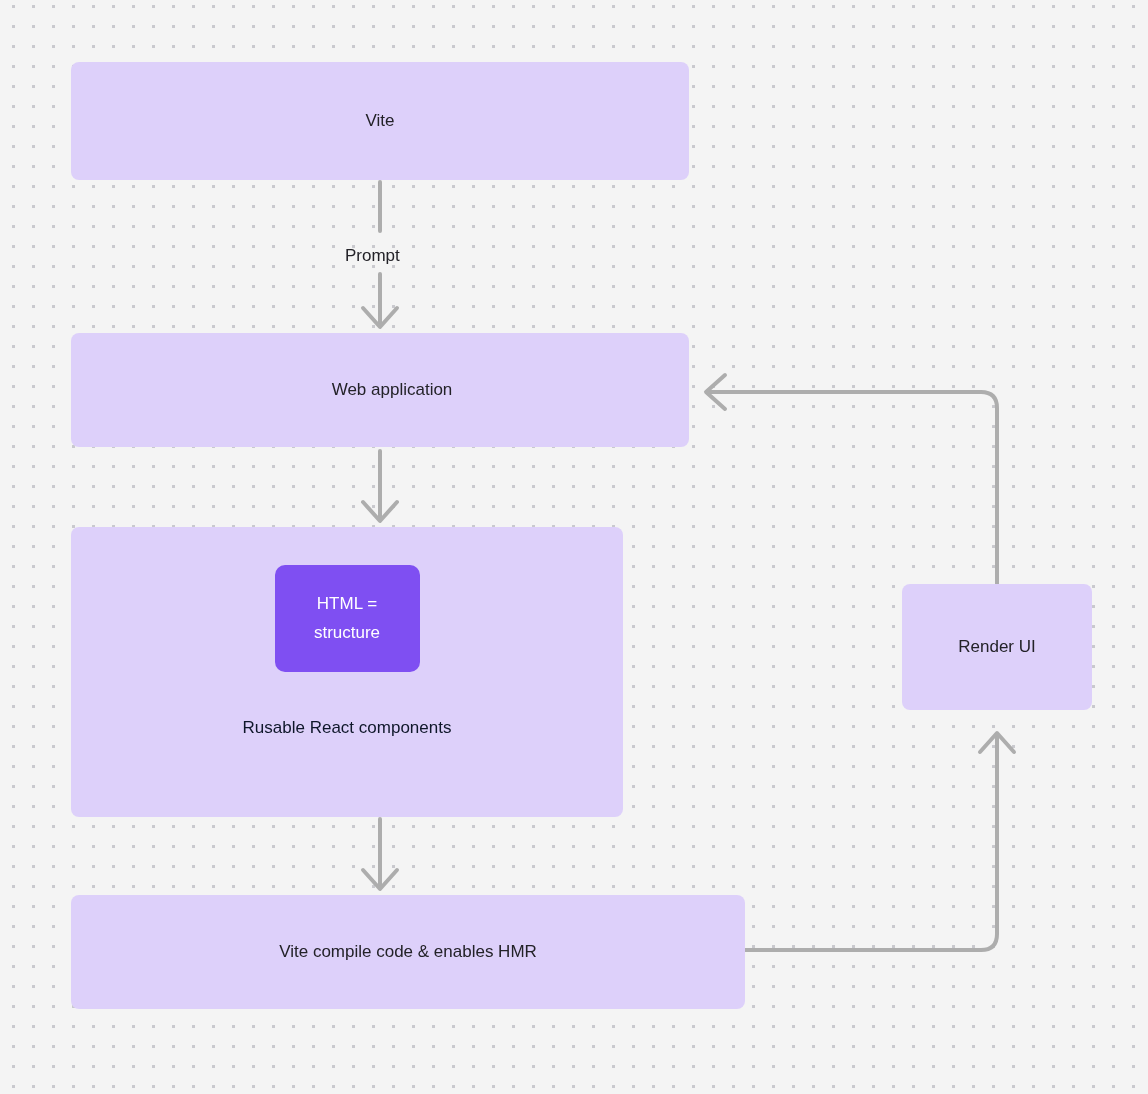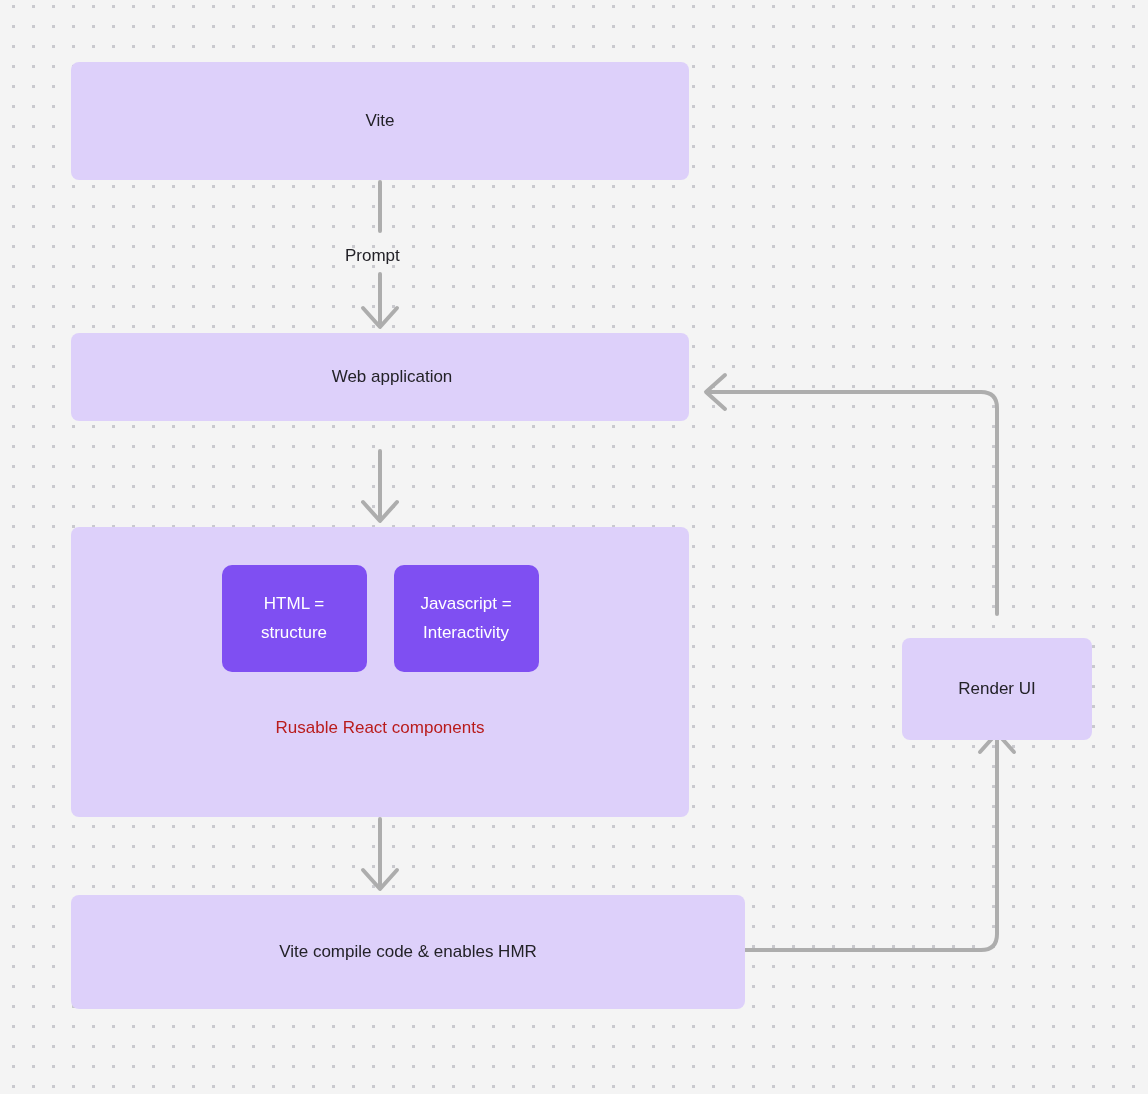--- a/index.html
+++ b/index.html
@@ -57,25 +57,25 @@
     color: #232228;
     display: flex;
     align-items: center;
     justify-content: center;
     font-size: 17px;
     line-height: 1.35;
     text-align: center;
   }
 
   #node-user      { left: 71px;  top: 62px;  width: 618px; height: 118px; }
-  #node-webapp    { left: 71px;  top: 333px; width: 618px; height: 88px; padding-left: 24px; }
-  #node-group     { left: 71px;  top: 527px; width: 618px; height: 290px;
+  #node-webapp    { left: 71px;  top: 333px; width: 618px; height: 114px; padding-left: 24px; }
+  #node-group     { left: 71px;  top: 527px; width: 552px; height: 290px;
                     display: block; }
   #node-vite      { left: 71px;  top: 895px; width: 674px; height: 114px; }
-  #node-render    { left: 902px; top: 638px; width: 190px; height: 102px; }
+  #node-render    { left: 902px; top: 584px; width: 190px; height: 126px; }
 
   
   .chip-row {
     position: absolute;
     left: 0;
     top: 38px;
     width: 100%;
     display: flex;
     justify-content: center;
     gap: 27px;
@@ -95,21 +95,21 @@
     line-height: 1.7;
     padding: 0 8px;
   }
   .group-caption {
     position: absolute;
     left: 0;
     top: 190px;
     width: 100%;
     text-align: center;
     font-size: 17px;
-    color: #b91c1c;
+    color: #0f172a;
   }
 
   
   .edge-label {
     position: absolute;
     font-size: 17px;
     color: #232228;
     white-space: nowrap;
   }
   #label-prompt { left: 345px; top: 246px; }
@@ -146,23 +146,20 @@
 
 <div class="node" id="node-webapp">
   <span>Web application</span>
 </div>
 
 <div class="node" id="node-group">
   <div class="chip-row">
     <div class="chip">
       <span>HTML = structure</span>
     </div>
-    <div class="chip">
-      <span>Javascript = Interactivity</span>
-    </div>
   </div>
   <div class="group-caption">Rusable React components</div>
 </div>
 
 <div class="node" id="node-vite">
   <span>Vite compile code &amp; enables HMR</span>
 </div>
 
 <div class="node" id="node-render">
   <span>Render UI</span>

